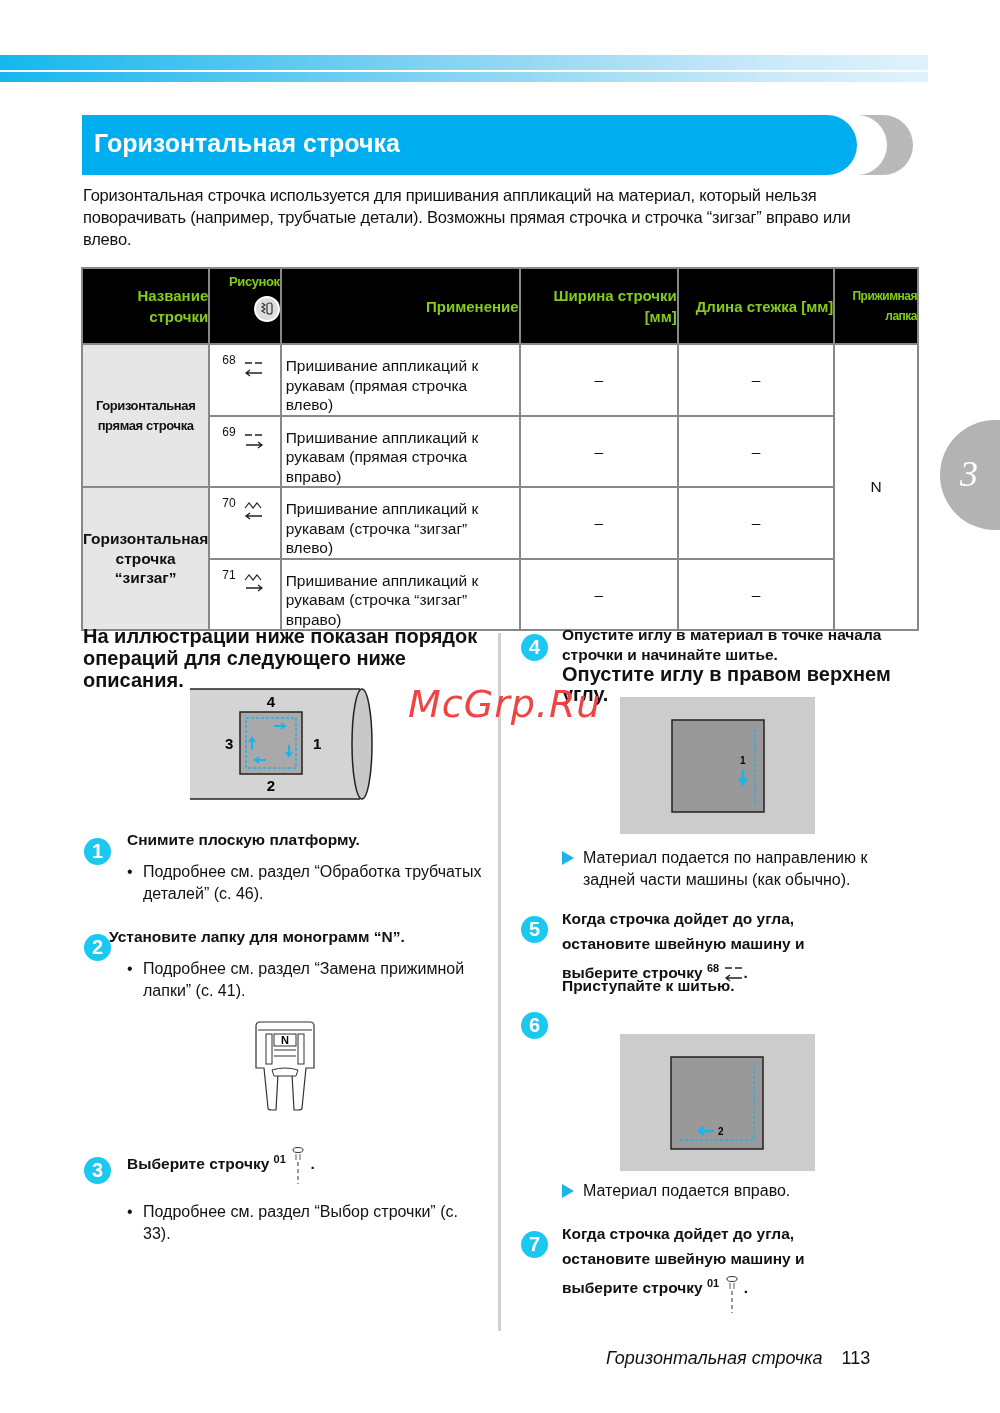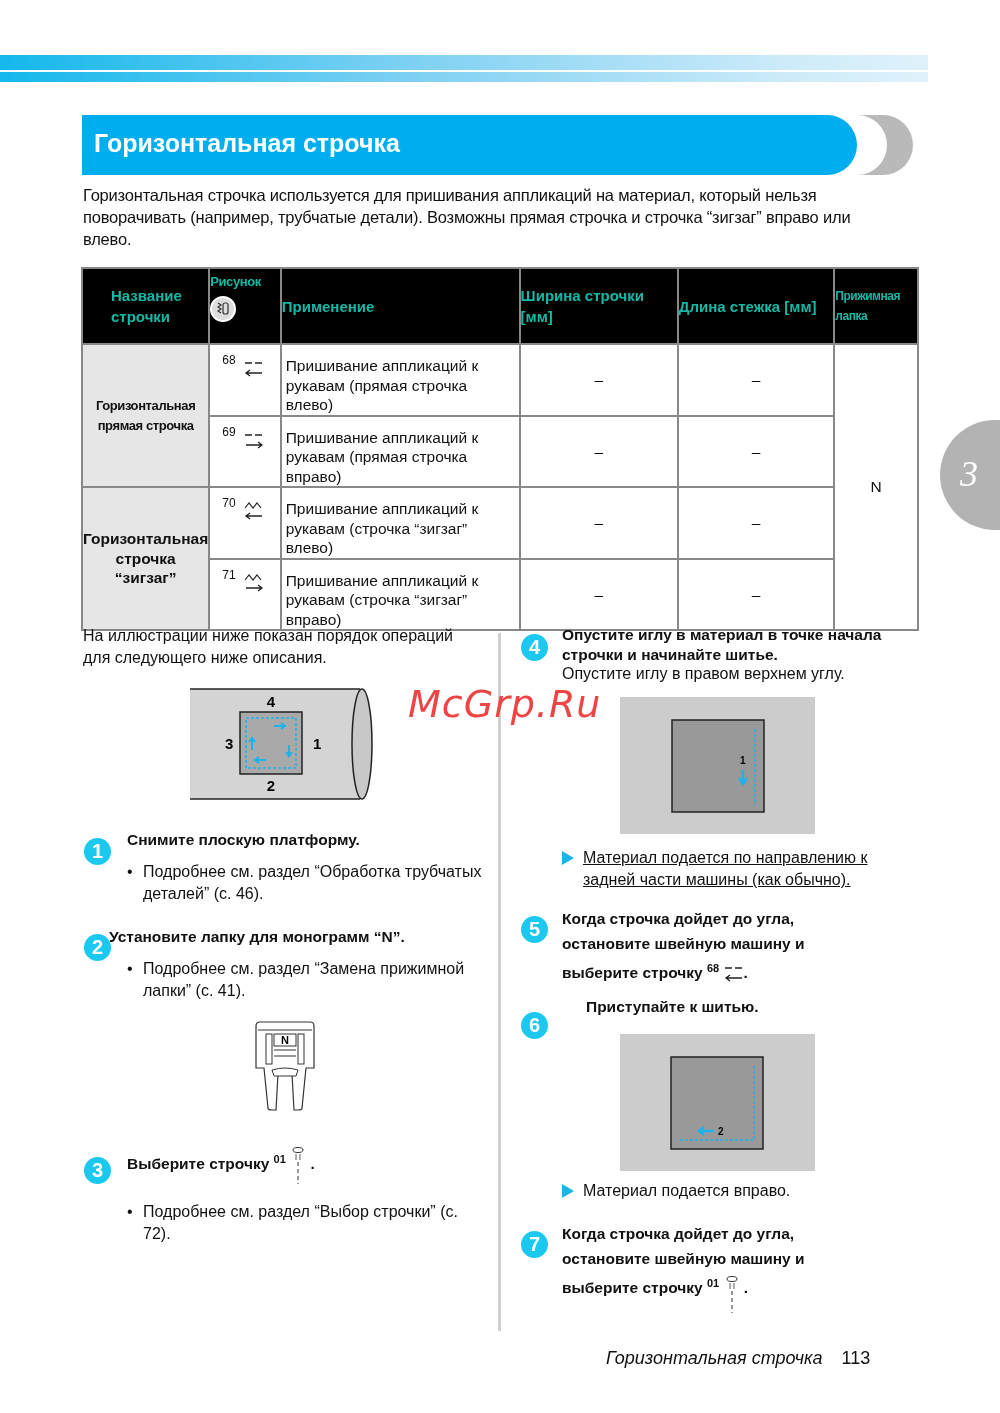--- a/index.html
+++ b/index.html
@@ -11,39 +11,39 @@
   .top-band .line { position: absolute; left: 0; top: 15px; width: 100%; height: 2px; background: #fff; }
   .title-cap { position: absolute; left: 835px; top: 115px; width: 78px; height: 60px; border-radius: 0 30px 30px 0;
     background: #b9b9b9; }
   .title-cap-inner { position: absolute; left: 832px; top: 115px; width: 55px; height: 60px; border-radius: 0 30px 30px 0;
     background: #fff; }
   .title-bar-cover { position: absolute; left: 82px; top: 115px; width: 775px; height: 60px; border-radius: 0 30px 30px 0; background: #00aeef; }
 
   .intro { position: absolute; left: 83px; top: 184px; width: 800px; font-size: 16.5px; line-height: 22px; letter-spacing: -0.2px; }
 
   table.spec { position: absolute; left: 81px; top: 267px; width: 838px; border-collapse: collapse; }
-  table.spec th { background: #000; color: #14b8a6; border: 2px solid #888; font-size: 15px; font-weight: bold; line-height: 21px; text-align: left; vertical-align: middle; }
+  table.spec th { background: #000; color: #84cc16; border: 2px solid #888; font-size: 15px; font-weight: bold; line-height: 21px; text-align: right; vertical-align: middle; }
   table.spec td { border: 2px solid #888; font-size: 15.5px; line-height: 19.5px; vertical-align: middle; }
   .name-cell { background: #e6e6e6; text-align: center; font-weight: bold; }
   .name-cell.small { font-size: 13px !important; line-height: 20px !important; letter-spacing: -0.4px; }
   .pic-cell { position: relative; width: 73px; height: 66px; }
   .pic-num { position: absolute; left: 12px; top: 6px; font-size: 12px; }
   .pic-glyph { position: absolute; left: 34px; top: 10px; width: 20px; height: 30px; }
   .app-cell { padding: 11px 4px 0 4px; }
   .dash-cell { text-align: center; }
   .foot-cell { text-align: center; }
   .hdr-icon { display: inline-block; width: 26px; height: 26px; border-radius: 50%; background: #ddd; border: 2px solid #fff; position: relative; margin-top: 4px; }
   .small-hdr { font-size: 12px !important; letter-spacing: -0.5px; line-height: 20px !important; }
 
   .chapter-tab { position: absolute; left: 940px; top: 420px; width: 120px; height: 110px; border-radius: 55px; background: #b3b3b3; }
   .chapter-tab .num { position: absolute; left: 20px; top: 33px; color: #fff; font-family: "Liberation Serif", serif; font-style: italic; font-size: 36px; }
 
   .divider { position: absolute; left: 498px; top: 633px; width: 3px; height: 698px; background: #d0d0d0; }
 
-  .col-text { position: absolute; font-size: 16px; line-height: 22px; }
+  .col-text { position: absolute; font-size: 20px; line-height: 22px; font-weight: bold; }
   .step-title { font-weight: bold; font-size: 15.5px; }
   .step-circle { position: absolute; width: 27px; height: 27px; border-radius: 50%; background: #1bc8ef; color: #fff; font-weight: bold; font-size: 20px; text-align: center; line-height: 27px; }
   .bullet { position: absolute; font-size: 16px; line-height: 22px; }
   .tri { display: inline-block; width: 0; height: 0; border-top: 7px solid transparent; border-bottom: 7px solid transparent; border-left: 12px solid #1bb3ea; margin-right: 6px; vertical-align: -1px; }
 
   .watermark { position: absolute; left: 408px; top: 682px; color: #ef4444; font-size: 38px; font-style: italic; letter-spacing: 1px; font-family: "DejaVu Sans", sans-serif; }
 
   .footer { position: absolute; left: 606px; top: 1348px; font-size: 18px; }
   .footer .title { font-style: italic; }
   .footer .page { margin-left: 14px; }
@@ -193,52 +193,52 @@
   <sup style="font-size:11px;">01</sup>
   <svg width="16" height="40" viewBox="0 0 16 40" style="vertical-align:top;margin-top:-2px;">
       <ellipse cx="8" cy="4" rx="5" ry="2.5" fill="none" stroke="#333" stroke-width="1"></ellipse>
       <path d="M6 8 V14 M10 8 V14" stroke="#333" stroke-width="0.8"></path>
       <path d="M8 16 V38" stroke="#333" stroke-width="1" stroke-dasharray="4,3"></path>
     </svg>
   <span>.</span>
 </p>
 <div class="bullet" style="left:127px;top:1201px;width:360px;">
   <span style="position:absolute;left:0;top:0;">•</span>
-  <span style="display:block;padding-left:16px;">Подробнее см. раздел “Выбор строчки” (с. 72).</span>
+  <span style="display:block;padding-left:16px;">Подробнее см. раздел “Выбор строчки” (с. 33).</span>
 </div>
 
 <div class="step-circle" style="left:521px;top:634px;">4</div>
 <p class="col-text step-title" style="left:562px;top:625px;width:340px;line-height:20px;">Опустите иглу в материал в точке начала строчки и начинайте шитье.</p>
 <p class="col-text" style="left:562px;top:664px;width:340px;line-height:20px;">Опустите иглу в правом верхнем углу.</p>
 
 <svg style="position:absolute;left:620px;top:697px;" width="195" height="137" viewBox="0 0 195 137">
   <rect x="0" y="0" width="195" height="137" fill="#cccccc"></rect>
   <rect x="52" y="23" width="92" height="92" fill="#999999" stroke="#222" stroke-width="1.5"></rect>
   <line x1="135" y1="32" x2="135" y2="108" stroke="#1bb3ea" stroke-width="1.5" stroke-dasharray="3,2"></line>
   <path d="M123 73 V85 M119 81 L123 87 L127 81" stroke="#1bb3ea" stroke-width="2.5" fill="none"></path>
   <text x="120" y="67" font-family="Liberation Sans, sans-serif" font-size="10" font-weight="bold">1</text>
 </svg>
 
 <div class="bullet" style="left:562px;top:847px;width:345px;">
   <span class="tri" style="position:absolute;left:0;top:4px;"></span>
-  <span style="display:block;padding-left:21px;text-decoration:underline;">Материал подается по направлению к задней части машины (как обычно).</span>
+  <span style="display:block;padding-left:21px;">Материал подается по направлению к задней части машины (как обычно).</span>
 </div>
 
 <div class="step-circle" style="left:521px;top:916px;">5</div>
 <p class="col-text step-title" style="left:562px;top:906px;width:300px;line-height:25px;">
   <span>Когда строчка дойдет до угла, остановите швейную машину и выберите строчку</span>
   <sup style="font-size:11px;">68</sup>
   <svg width="20" height="26" viewBox="0 0 20 26" style="vertical-align:top;margin-top:4px;">
       <path d="M1 8 H8 M11 8 H18" stroke="#222" stroke-width="1.3"></path>
       <path d="M18 18 H3 M6 15 L2 18 L6 21" stroke="#222" stroke-width="1.3" fill="none"></path>
     </svg><span>.</span>
 </p>
 
 <div class="step-circle" style="left:521px;top:1012px;">6</div>
-<p class="col-text step-title" style="left:562px;top:996px;width:340px;margin-left:24px;">Приступайте к шитью.</p>
+<p class="col-text step-title" style="left:562px;top:975px;width:340px;">Приступайте к шитью.</p>
 
 <svg style="position:absolute;left:620px;top:1034px;" width="195" height="137" viewBox="0 0 195 137">
   <rect x="0" y="0" width="195" height="137" fill="#cccccc"></rect>
   <rect x="51" y="23" width="92" height="92" fill="#999999" stroke="#222" stroke-width="1.5"></rect>
   <path d="M134 32 V106 H60" stroke="#1bb3ea" stroke-width="1.5" stroke-dasharray="3,2" fill="none"></path>
   <path d="M94 97 H80 M84 93 L79 97 L84 101" stroke="#1bb3ea" stroke-width="2.5" fill="none"></path>
   <text x="98" y="101" font-family="Liberation Sans, sans-serif" font-size="10" font-weight="bold">2</text>
 </svg>
 
 <div class="bullet" style="left:562px;top:1180px;width:345px;">

